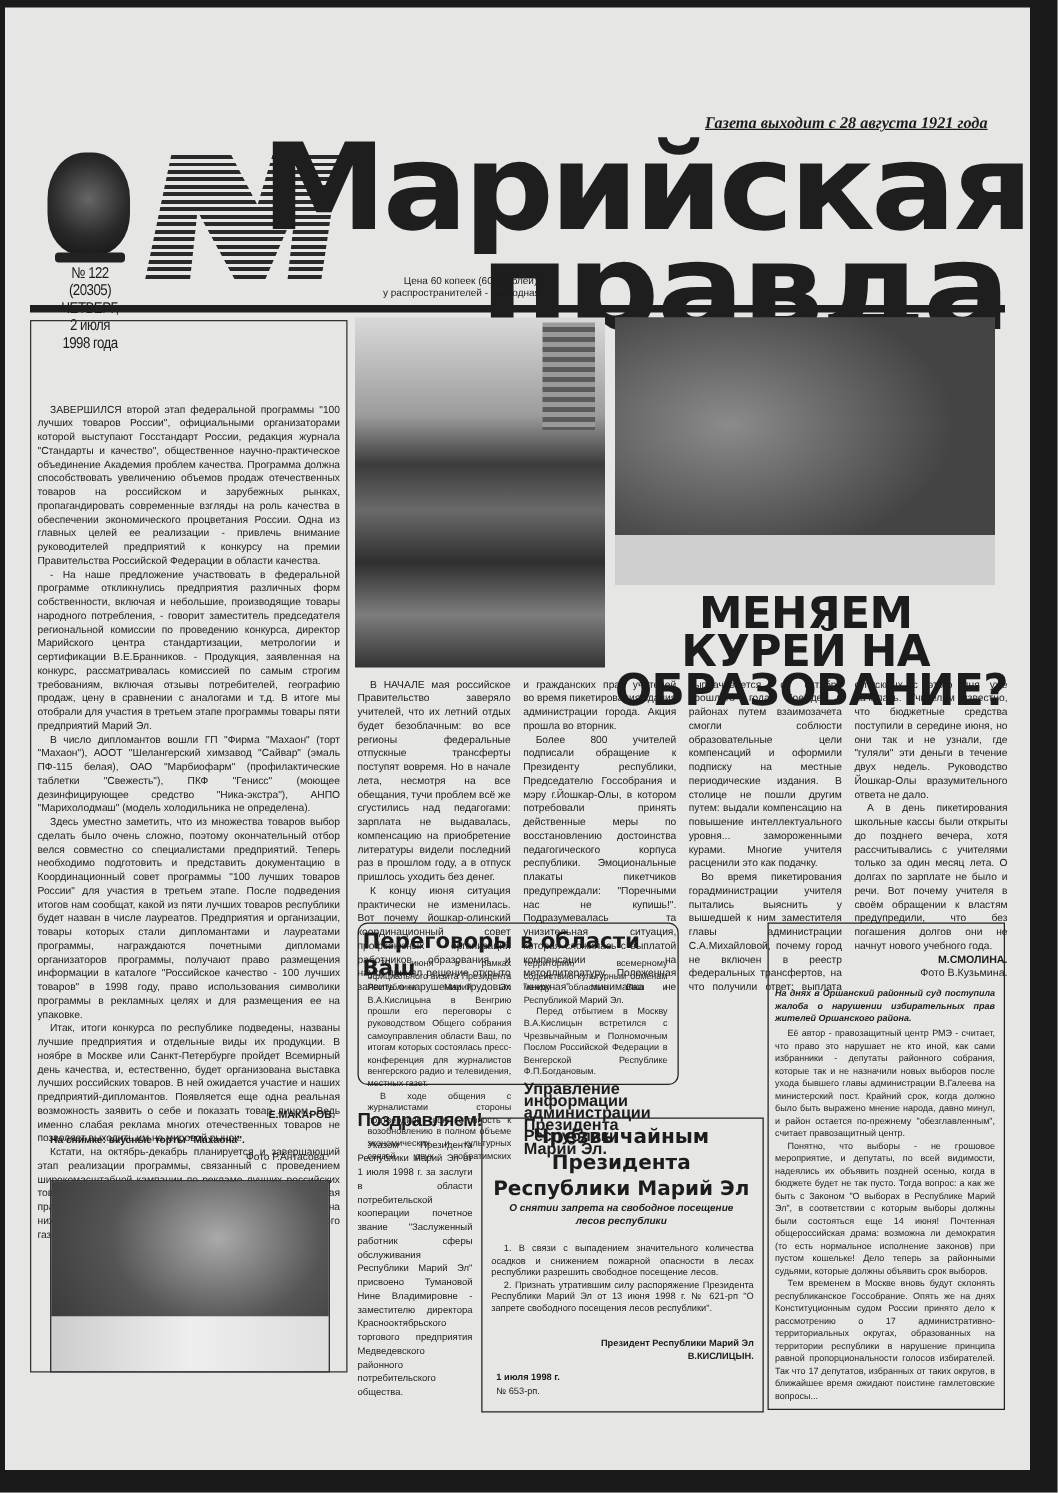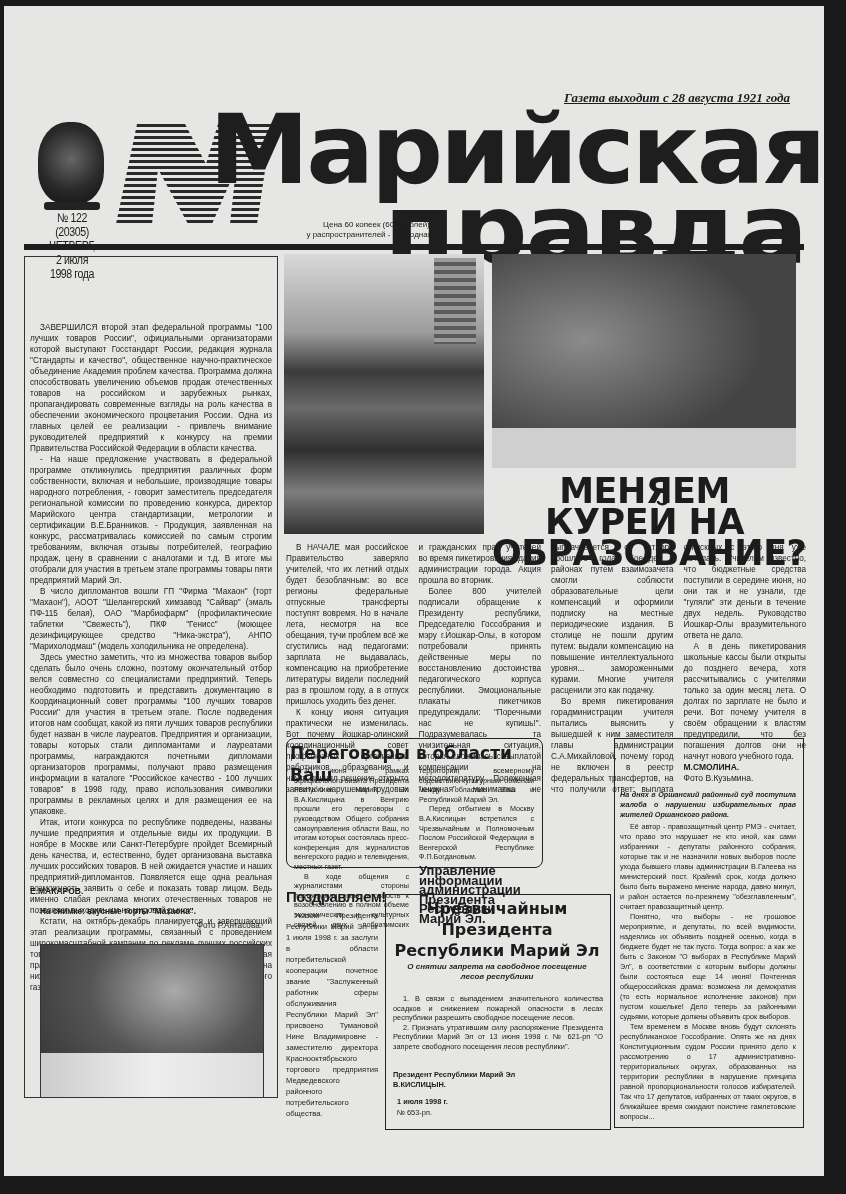--- a/index.html
+++ b/index.html
@@ -15,21 +15,21 @@
   .title1{left:205px;top:96px;font-family:"DejaVu Sans",sans-serif;font-weight:bold;font-size:96px;letter-spacing:-3px;line-height:96px;color:#1e1e1e;transform:scaleX(1.05);transform-origin:left;}
   .title2{left:380px;top:176px;font-family:"DejaVu Sans",sans-serif;font-weight:bold;font-size:96px;letter-spacing:-2px;line-height:96px;color:#1e1e1e;transform:scaleX(1.08);transform-origin:left;}
   .since{left:560px;top:84px;font-family:"Liberation Serif",serif;font-style:italic;font-weight:bold;font-size:13px;text-decoration:underline;}
   .price{left:280px;top:214px;width:148px;text-align:right;font-size:8px;line-height:10px;}
   .rule-top{left:20px;top:238px;width:780px;height:6px;background:#1e1e1e;}
   
   .box-left{left:20px;top:250px;width:252px;height:840px;border:1px solid #333;}
   .h-left{left:24px;top:254px;width:246px;text-align:center;font-family:"DejaVu Sans",sans-serif;font-weight:bold;font-size:23px;line-height:29px;letter-spacing:-0.5px;}
   .txt{font-size:8.2px;line-height:11px;text-align:justify;hyphens:auto;}
   .txt p{margin:0;text-indent:10px;}
-  .sig{font-size:8.5px;font-weight:bold;}
+  .sig{font-size:8.5px;font-weight:bold;text-align:right;}
   .photo{background:#555;overflow:hidden;}
   .ph-crowd{left:280px;top:248px;width:200px;height:280px;
     background:linear-gradient(to bottom,#d9d9d9 0%,#9c9c9c 28%,#3b3b3b 42%,#6a6a6a 55%,#2f2f2f 70%,#7d7d7d 85%,#333 100%);}
   .ph-crowd .bldg{position:absolute;right:8px;top:4px;width:42px;height:86px;background:repeating-linear-gradient(to bottom,#9a9a9a 0 4px,#5a5a5a 4px 8px);}
   .ph-teachers{left:488px;top:248px;width:304px;height:214px;
     background:radial-gradient(ellipse at 30% 40%,#8b8b8b 0,#444 60%),#555;}
   .ph-teachers::after{content:"";position:absolute;left:0;right:0;bottom:0;height:40px;background:#cfcfcf;}
   .h-chickens{left:488px;top:470px;width:305px;text-align:center;font-family:"DejaVu Sans",sans-serif;font-weight:bold;font-size:35px;line-height:31px;letter-spacing:-0.5px;}
   .ph-cake{left:36px;top:938px;width:222px;height:152px;border:1px solid #333;
     background:radial-gradient(ellipse at 60% 30%,#aaa 0,#555 45%,#2e2e2e 100%);}

